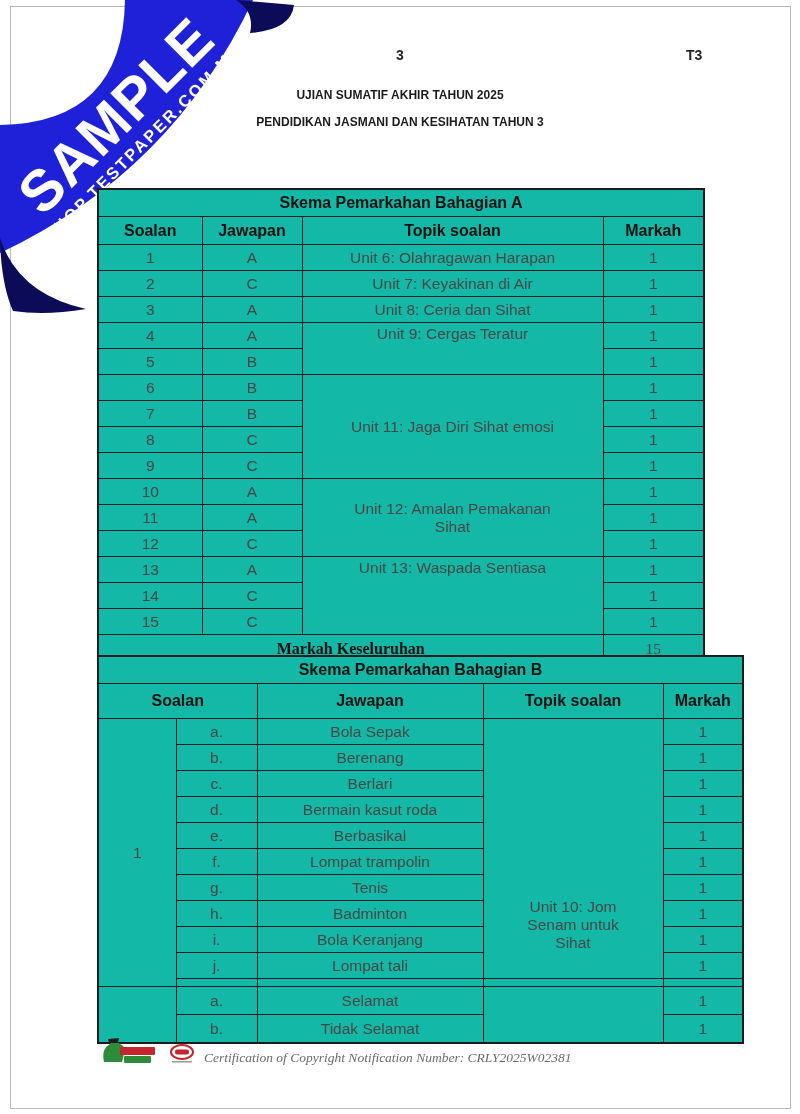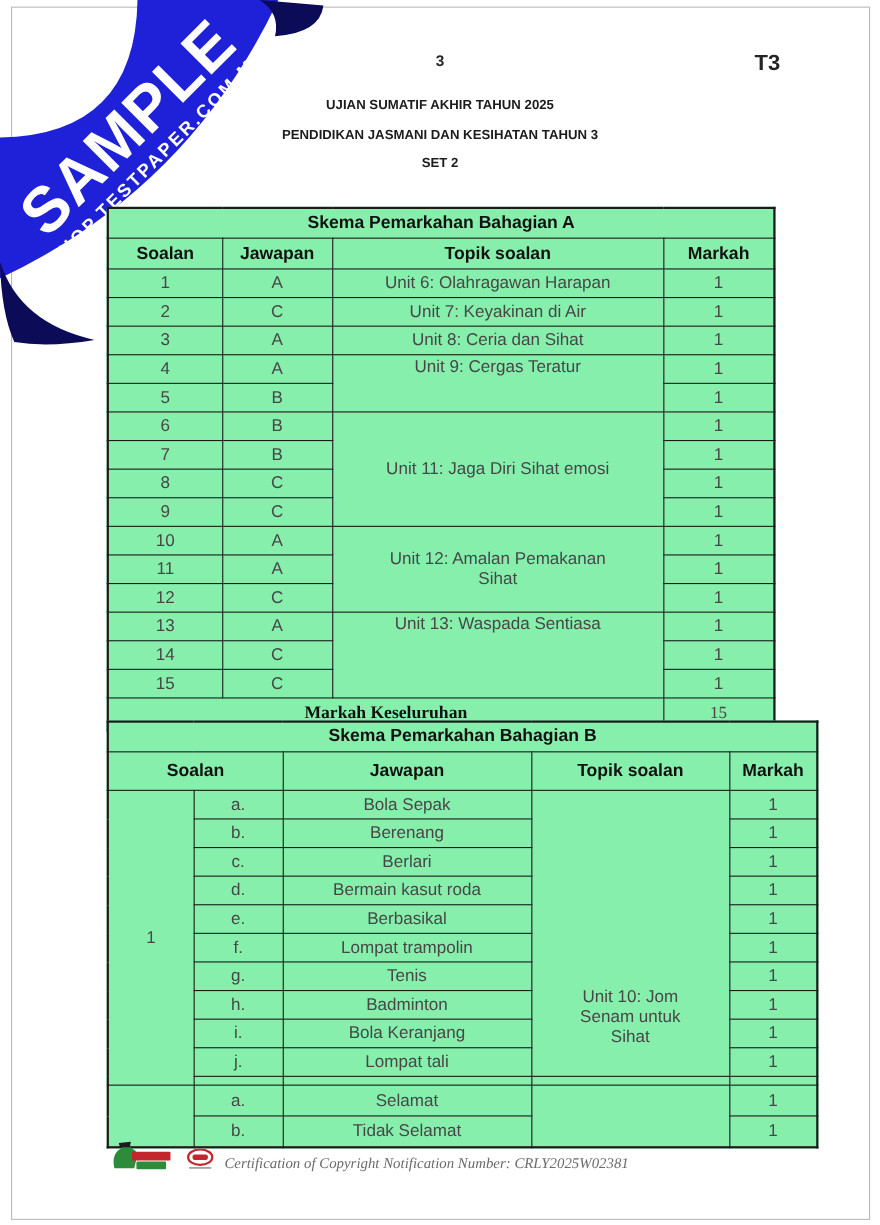--- a/index.html
+++ b/index.html
@@ -4,26 +4,26 @@
 <style>
   html,body{margin:0;padding:0;background:#ffffff;}
   .page{position:relative;width:800px;height:1114px;background:#ffffff;overflow:hidden;
         font-family:"Liberation Sans", sans-serif;color:#222;}
   .frame{position:absolute;left:10px;top:6px;width:779px;height:1101px;border:1px solid #b9b9b9;}
 
   .ribbon-wrap{position:absolute;left:0;top:0;width:320px;height:320px;}
 
   .page-num{position:absolute;left:0;top:47px;width:800px;text-align:center;
             font-weight:bold;font-size:14px;color:#242424;}
-  .corner-code{position:absolute;left:686px;top:47px;font-weight:bold;font-size:20px;color:#242424;}
+  .corner-code{position:absolute;left:686px;top:47px;font-weight:bold;font-size:14px;color:#242424;}
 
   .title-block{position:absolute;left:0;top:82px;width:800px;text-align:center;
                font-weight:bold;font-size:12px;line-height:26.5px;color:#1c1c1c;}
 
-  table{border-collapse:collapse;table-layout:fixed;position:absolute;background:#86efac;}
+  table{border-collapse:collapse;table-layout:fixed;position:absolute;background:#14b8a6;}
   table{border:2px solid #1b1b1b;}
   td{border:1.5px solid #1b1b1b;text-align:center;vertical-align:middle;
      font-size:15.5px;line-height:18px;color:#474747;padding:1px 2px;height:23px;
      overflow:hidden;}
   tr.t-title td{font-weight:bold;color:#111;font-size:16px;height:24px;}
   tr.t-head td{font-weight:bold;color:#111;font-size:16px;height:25px;}
   .tbl-a{left:97px;top:188px;width:606px;}
   .tbl-b{left:97px;top:655px;width:645px;}
   .tbl-b tr.t-head td{height:32px;}
   .bold{font-weight:bold;color:#111;font-size:16px;}
@@ -55,21 +55,20 @@
       </g>
     </svg>
   </div>
 
   <div class="page-num">3</div>
   <div class="corner-code">T3</div>
 
   <div class="title-block">
     <div>UJIAN SUMATIF AKHIR TAHUN 2025</div>
     <div>PENDIDIKAN JASMANI DAN KESIHATAN TAHUN 3</div>
-    <div>SET 2</div>
   </div>
 
   <table class="tbl-a">
     <colgroup>
         <col style="width:104px">
         <col style="width:100px">
         <col style="width:301px">
         <col style="width:101px">
       </colgroup>
     <tbody>

